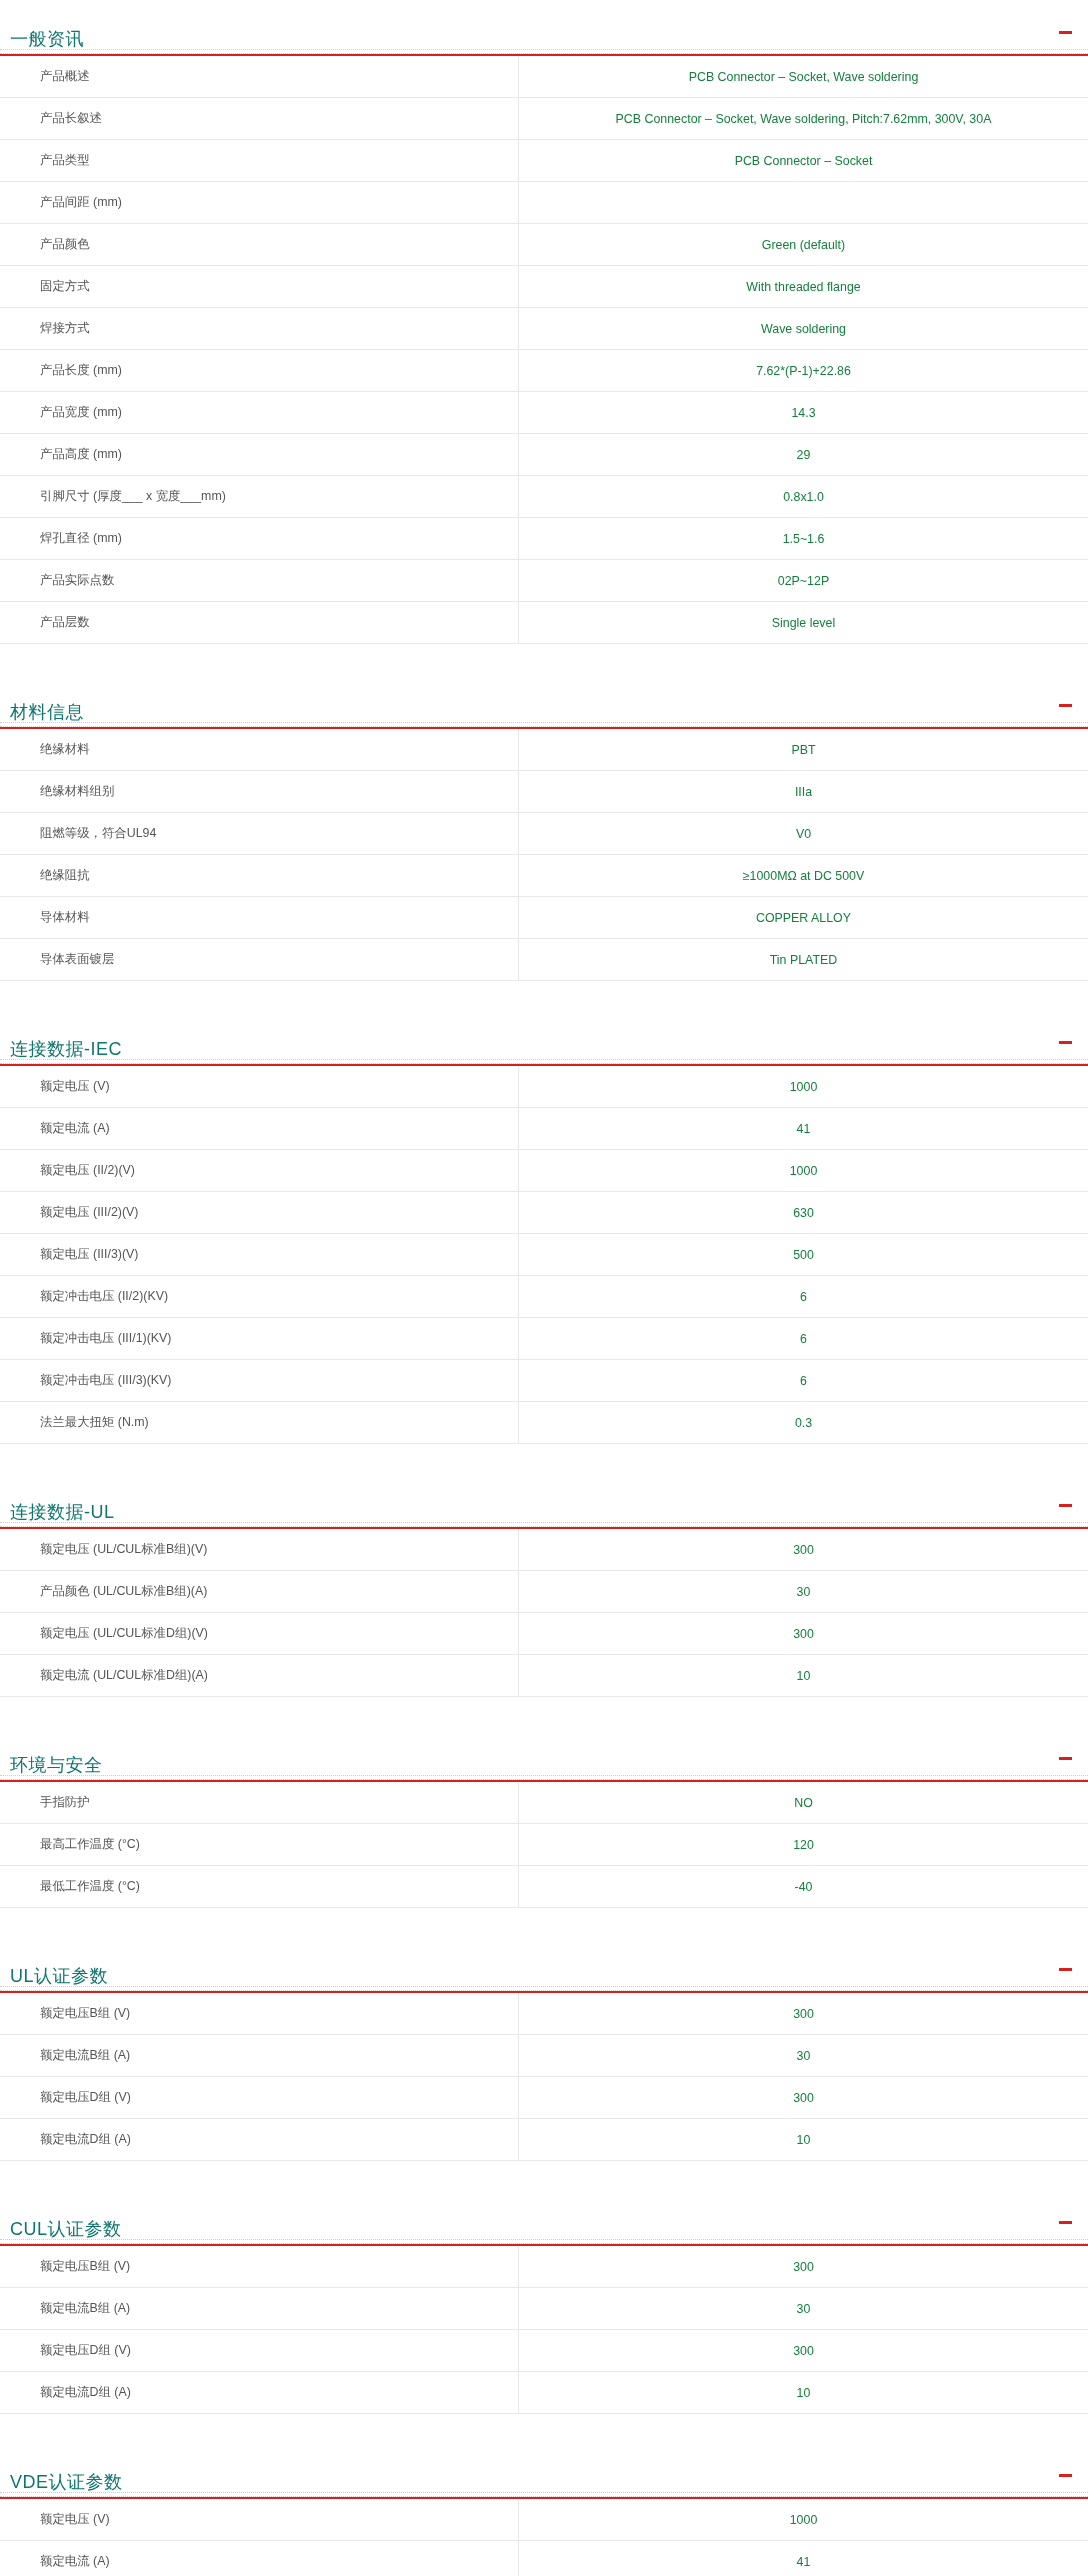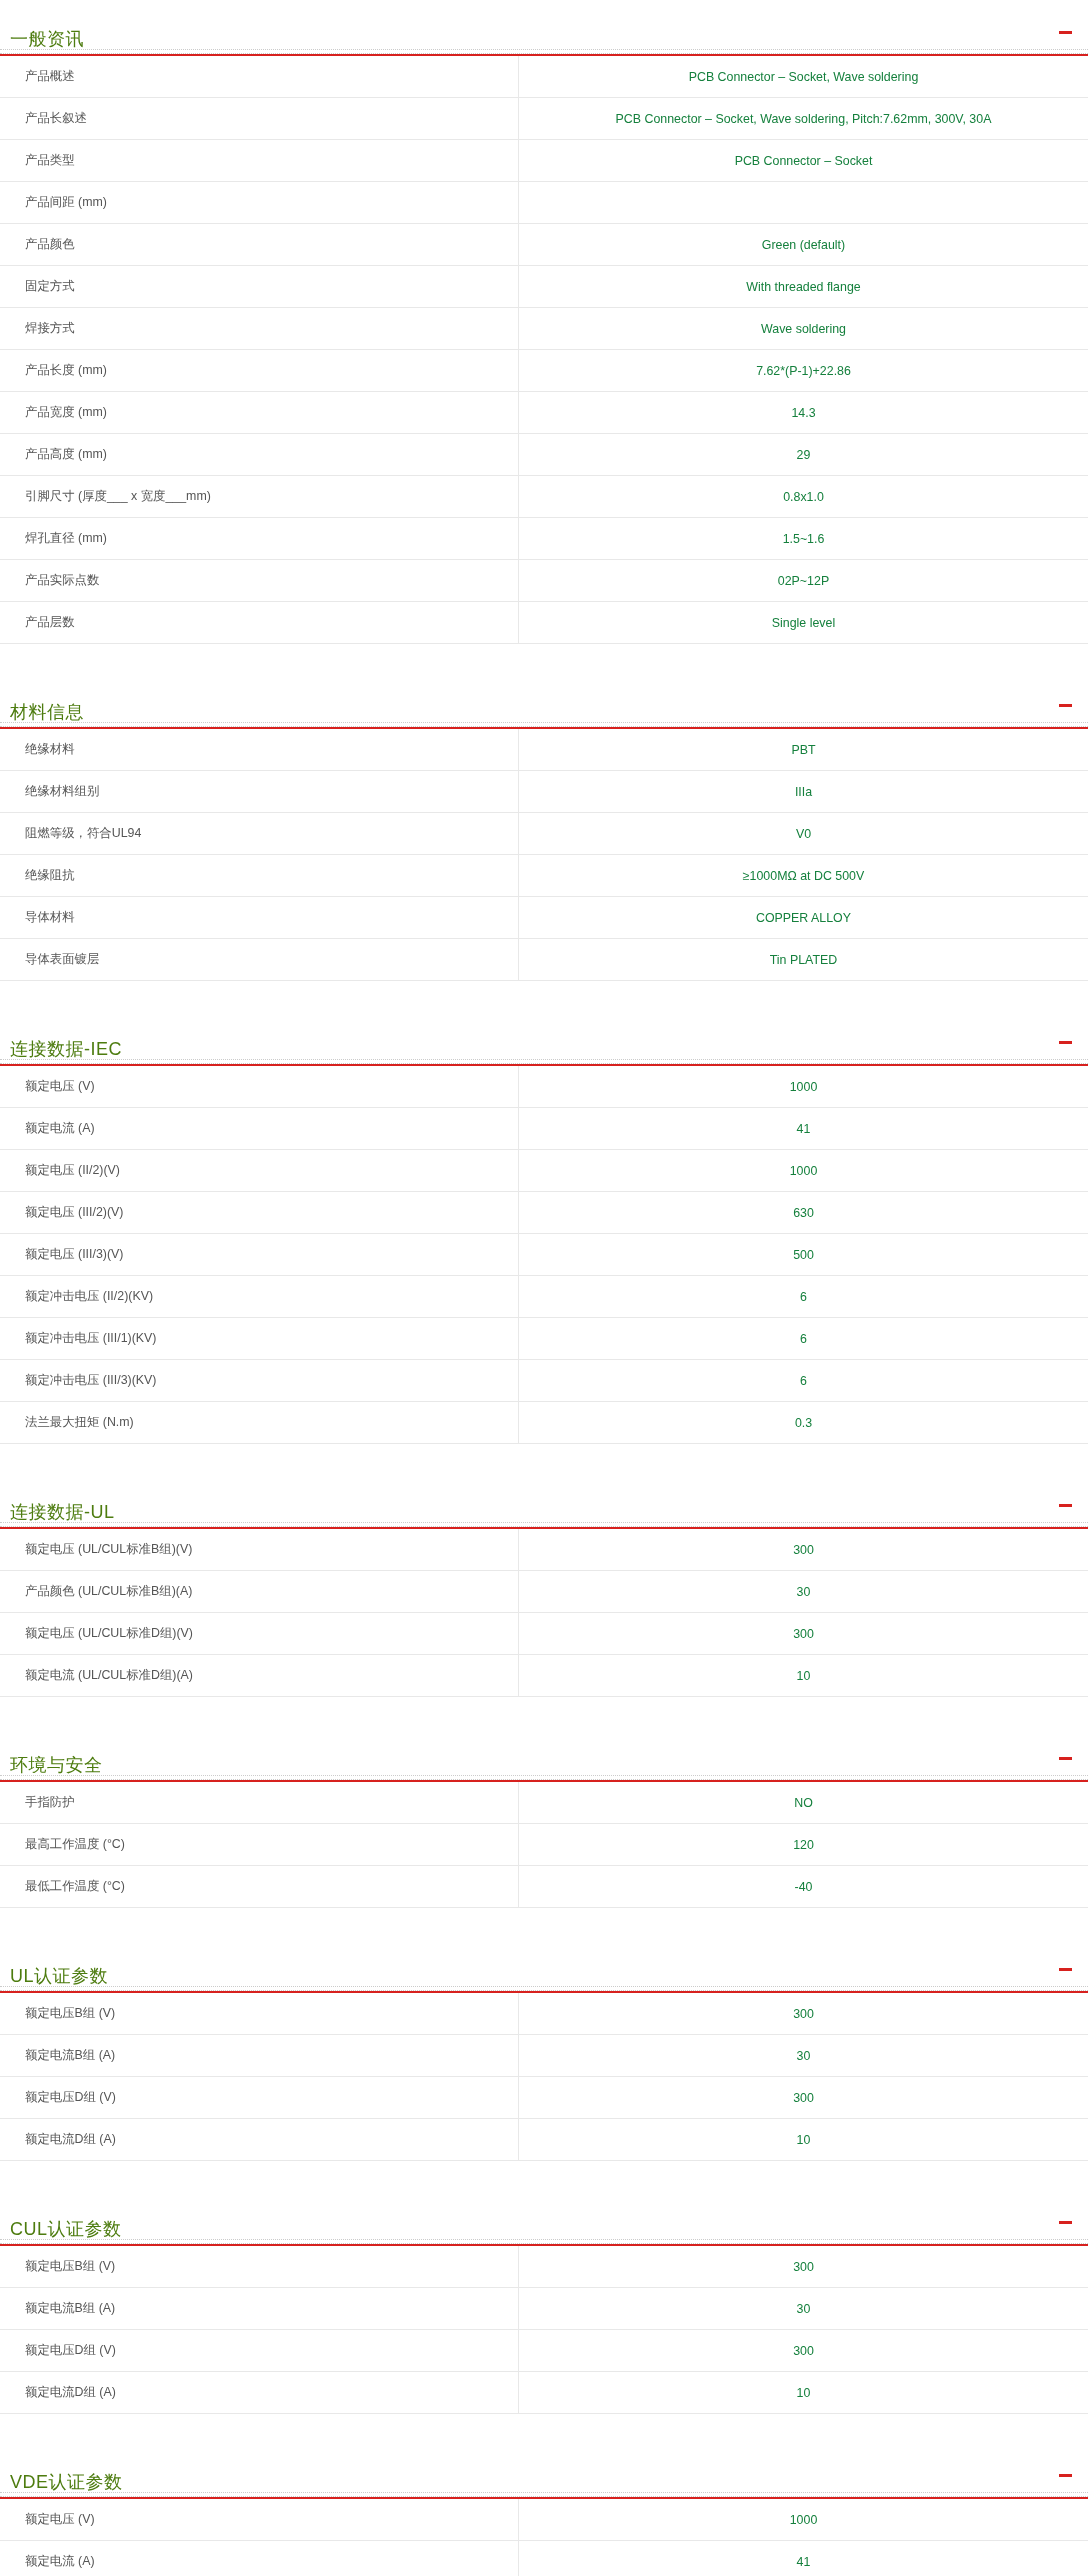--- a/index.html
+++ b/index.html
@@ -11,21 +11,21 @@
   body{
     width:1088px;
     font-family:"Liberation Sans","DejaVu Sans",sans-serif;
     -webkit-font-smoothing:antialiased;
   }
   #page{width:1088px;padding-top:7px;box-sizing:border-box;}
   .section + .section{margin-top:36px;}
   .sec-header{position:relative;height:42px;}
   .sec-title{
     position:absolute;left:10px;top:5px;
-    font-size:18px;font-weight:400;color:#4d7c0f;
+    font-size:18px;font-weight:400;color:#0f766e;
     letter-spacing:0.5px;white-space:nowrap;
   }
   .collapse-btn{
     position:absolute;right:16px;bottom:15px;
     width:13px;height:3px;background:var(--red);
     cursor:pointer;
   }
   .dotted{
     height:3px;
     border-top:1px dotted var(--dot);
@@ -34,21 +34,21 @@
   .redline{height:2px;background:var(--red);}
   .sec-table{width:1088px;}
   .row{
     display:flex;height:42px;box-sizing:border-box;
     border-bottom:1px solid var(--border);
     background:#ffffff;
   }
   .cell-label{
     width:519px;box-sizing:border-box;flex:0 0 519px;
     border-right:1px solid var(--border);
-    padding-left:25px;padding-right:10px;
+    padding-left:40px;padding-right:10px;
     display:flex;align-items:center;
     font-size:12.4px;color:#555555;white-space:nowrap;overflow:hidden;
   }
   .cell-value{
     flex:1;display:flex;align-items:center;justify-content:center;
     font-size:12.4px;color:#15803d;text-align:center;
     padding:0 10px;
   }
 </style>
 </head>

